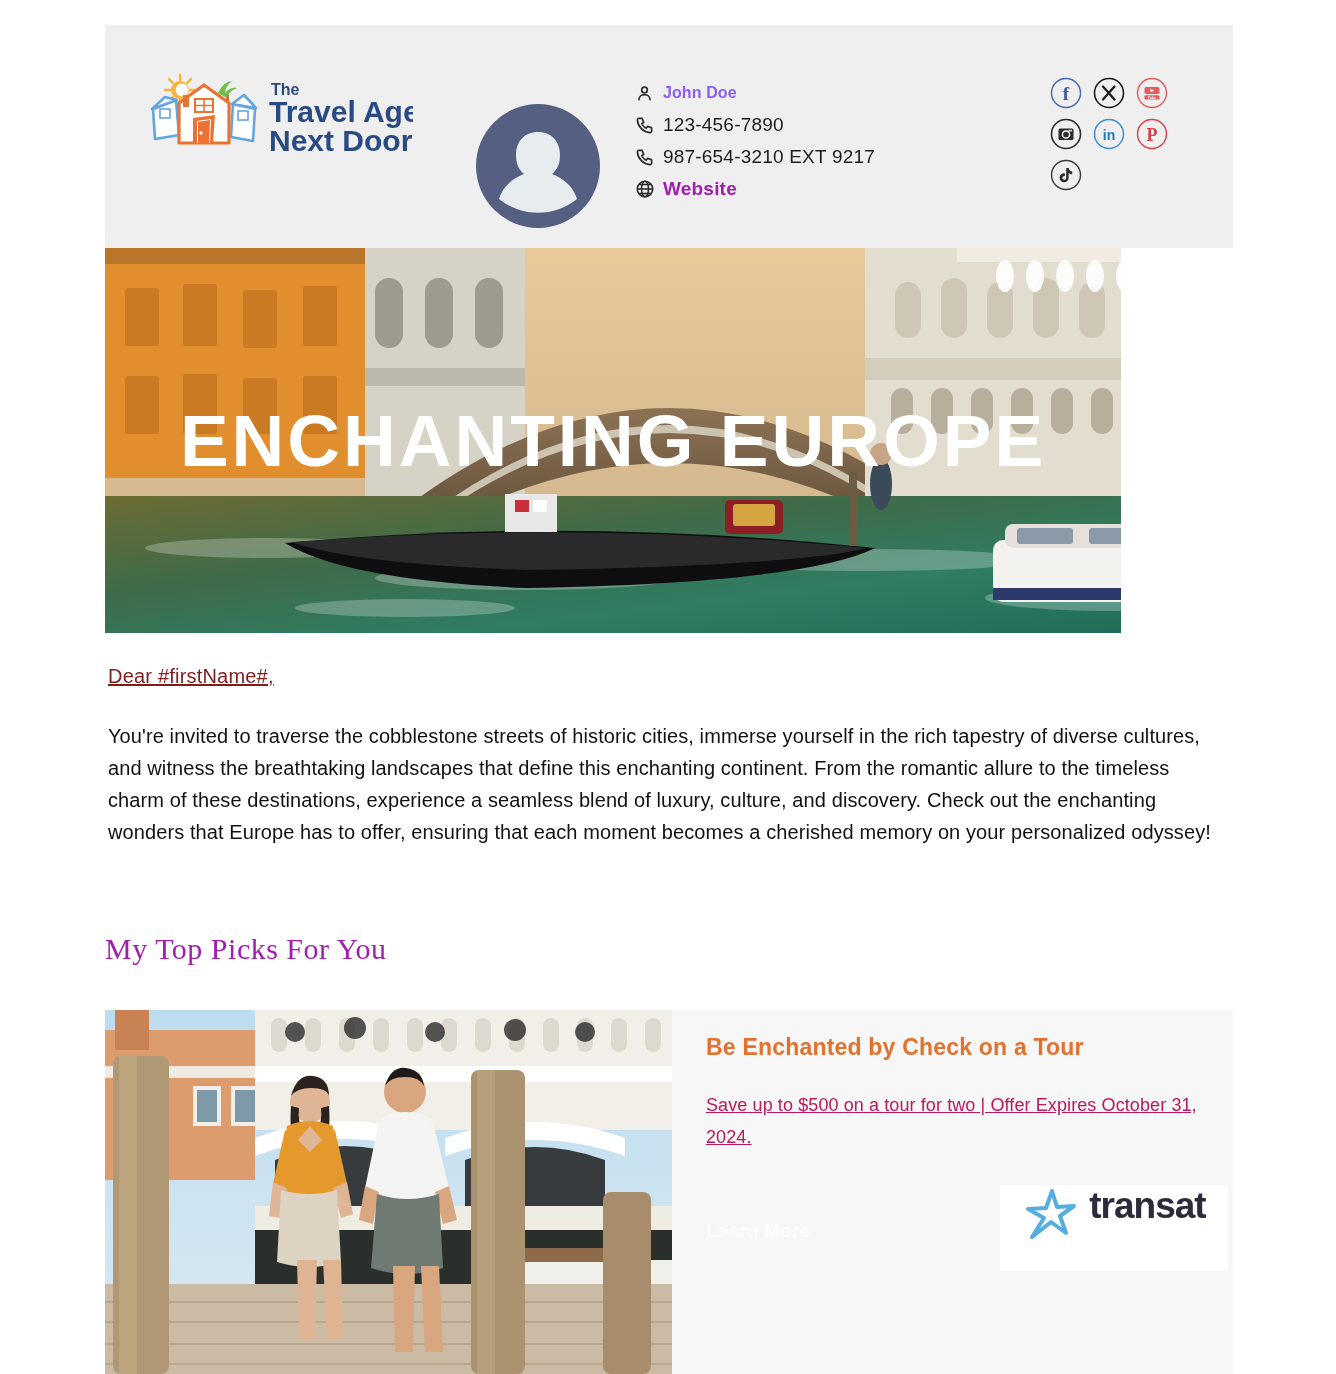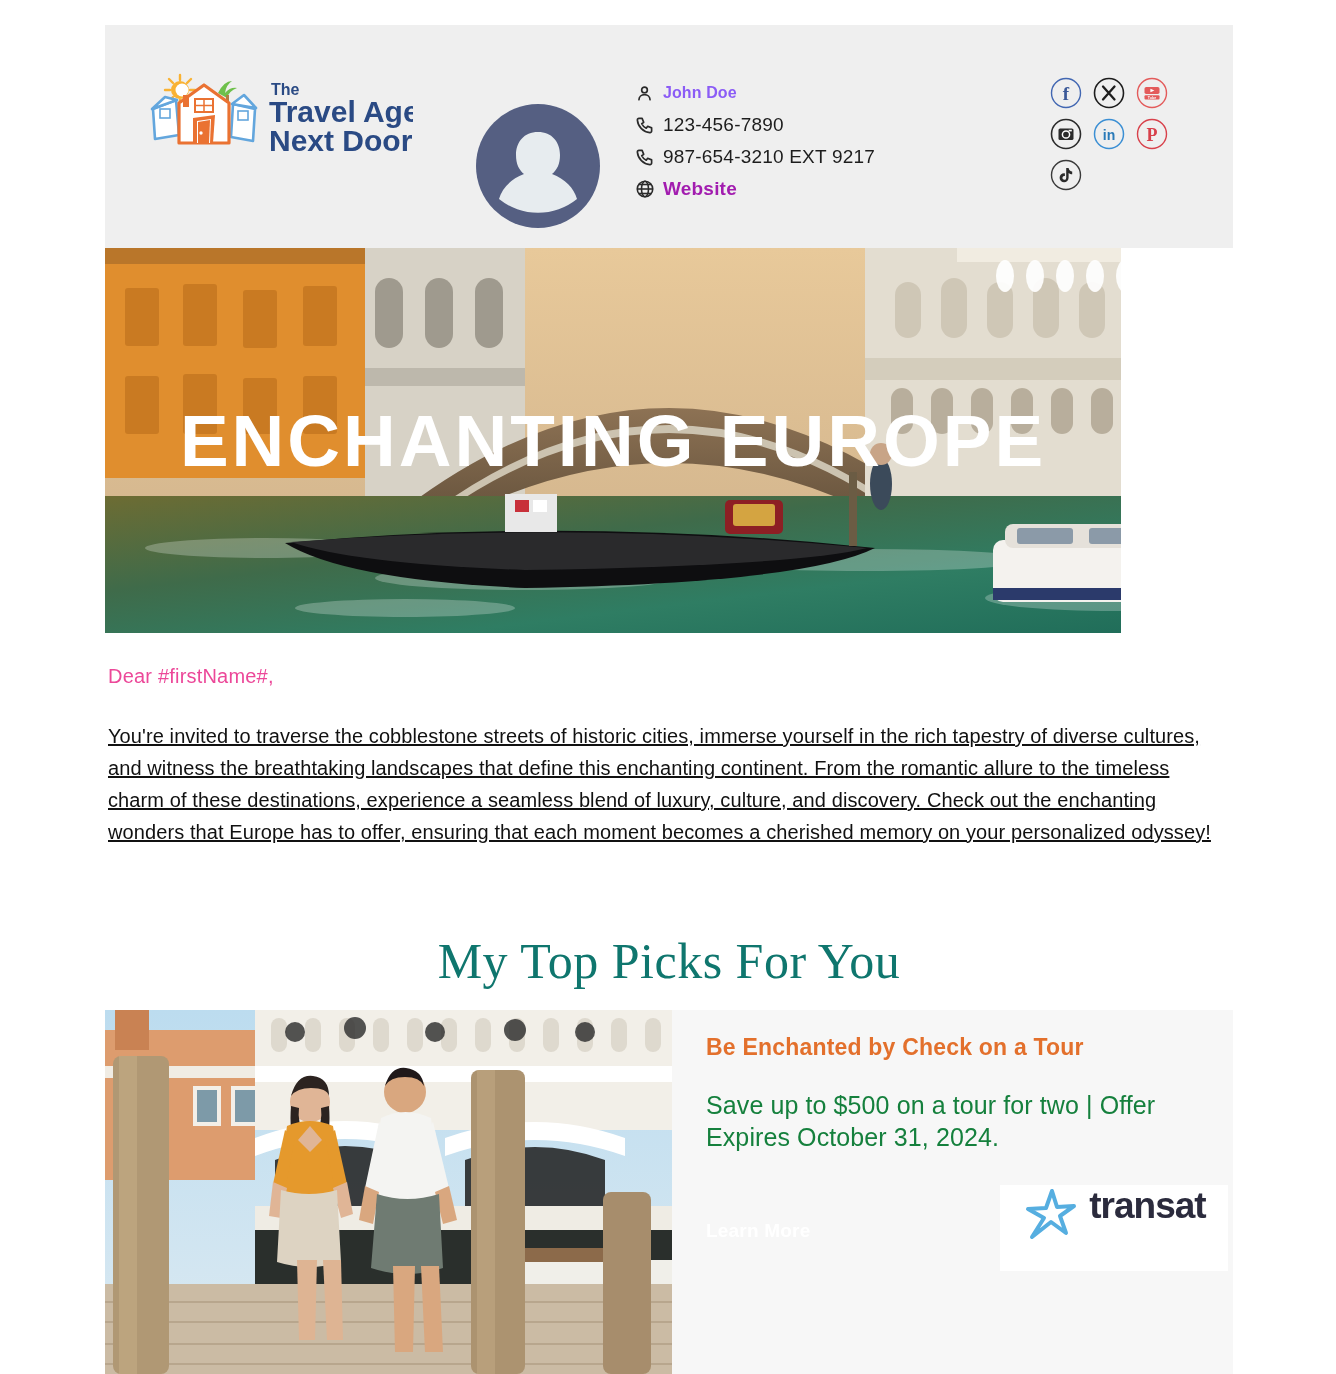--- a/index.html
+++ b/index.html
@@ -37,36 +37,36 @@
   .hero { position:absolute; left:0; top:248px; width:1016px; height:385px; overflow:hidden; }
   .hero-title {
     position:absolute; left:0; top:0; width:100%; height:100%;
     display:flex; align-items:center; justify-content:center;
     color:#fff; font-size:73px; font-weight:bold; letter-spacing:3px;
     white-space:nowrap;
   }
 
   
   .body-copy { position:absolute; left:3px; top:665px; width:1115px; }
-  .greet { font-size:20px; color:#ec4899; margin-bottom:32px; letter-spacing:.2px; }
-  .para { font-size:20px; line-height:32px; color:#111; letter-spacing:.1px;text-decoration:underline; }
+  .greet { font-size:20px; color:#7f1d1d; margin-bottom:32px; letter-spacing:.2px;text-decoration:underline; }
+  .para { font-size:20px; line-height:32px; color:#111; letter-spacing:.1px; }
 
   
   .sect-head {
-    position:absolute; left:0; top:932px; width:1128px; text-align:center;
+    position:absolute; left:0; top:932px; width:1128px; 
     font-family:"Liberation Serif", serif;
-    font-size:50px; color:#0f766e; letter-spacing:.5px;
+    font-size:30px; color:#a21caf; letter-spacing:.5px;
   }
 
   
   .card { position:absolute; left:0; top:1010px; width:1128px; height:364px; background:#f7f7f7; }
   .card-img { position:absolute; left:0; top:0; width:567px; height:364px; overflow:hidden; }
   .card-body { position:absolute; left:567px; top:0; width:561px; height:364px; padding:24px 30px 0 34px; }
   .card-title { font-size:23px; font-weight:bold; color:#e3702c; letter-spacing:.2px; margin-bottom:28px; }
-  .card-sub { font-size:25px; line-height:32px; color:#15803d; letter-spacing:.1px; }
+  .card-sub { font-size:18px; line-height:32px; color:#be185d; letter-spacing:.1px;text-decoration:underline; }
   .learn { position:absolute; left:34px; top:210px; font-size:19px; font-weight:bold; color:#ffffff; letter-spacing:.2px; }
   .brand-box {
     position:absolute; left:328px; top:175px; width:228px; height:86px;
     background:#ffffff; display:flex; align-items:flex-start; justify-content:center; gap:11px;
   }
   .brand-word { font-size:37px; font-weight:bold; color:#2b2b3d; letter-spacing:-1px; }
 </style>
 </head>
 <body>
 

